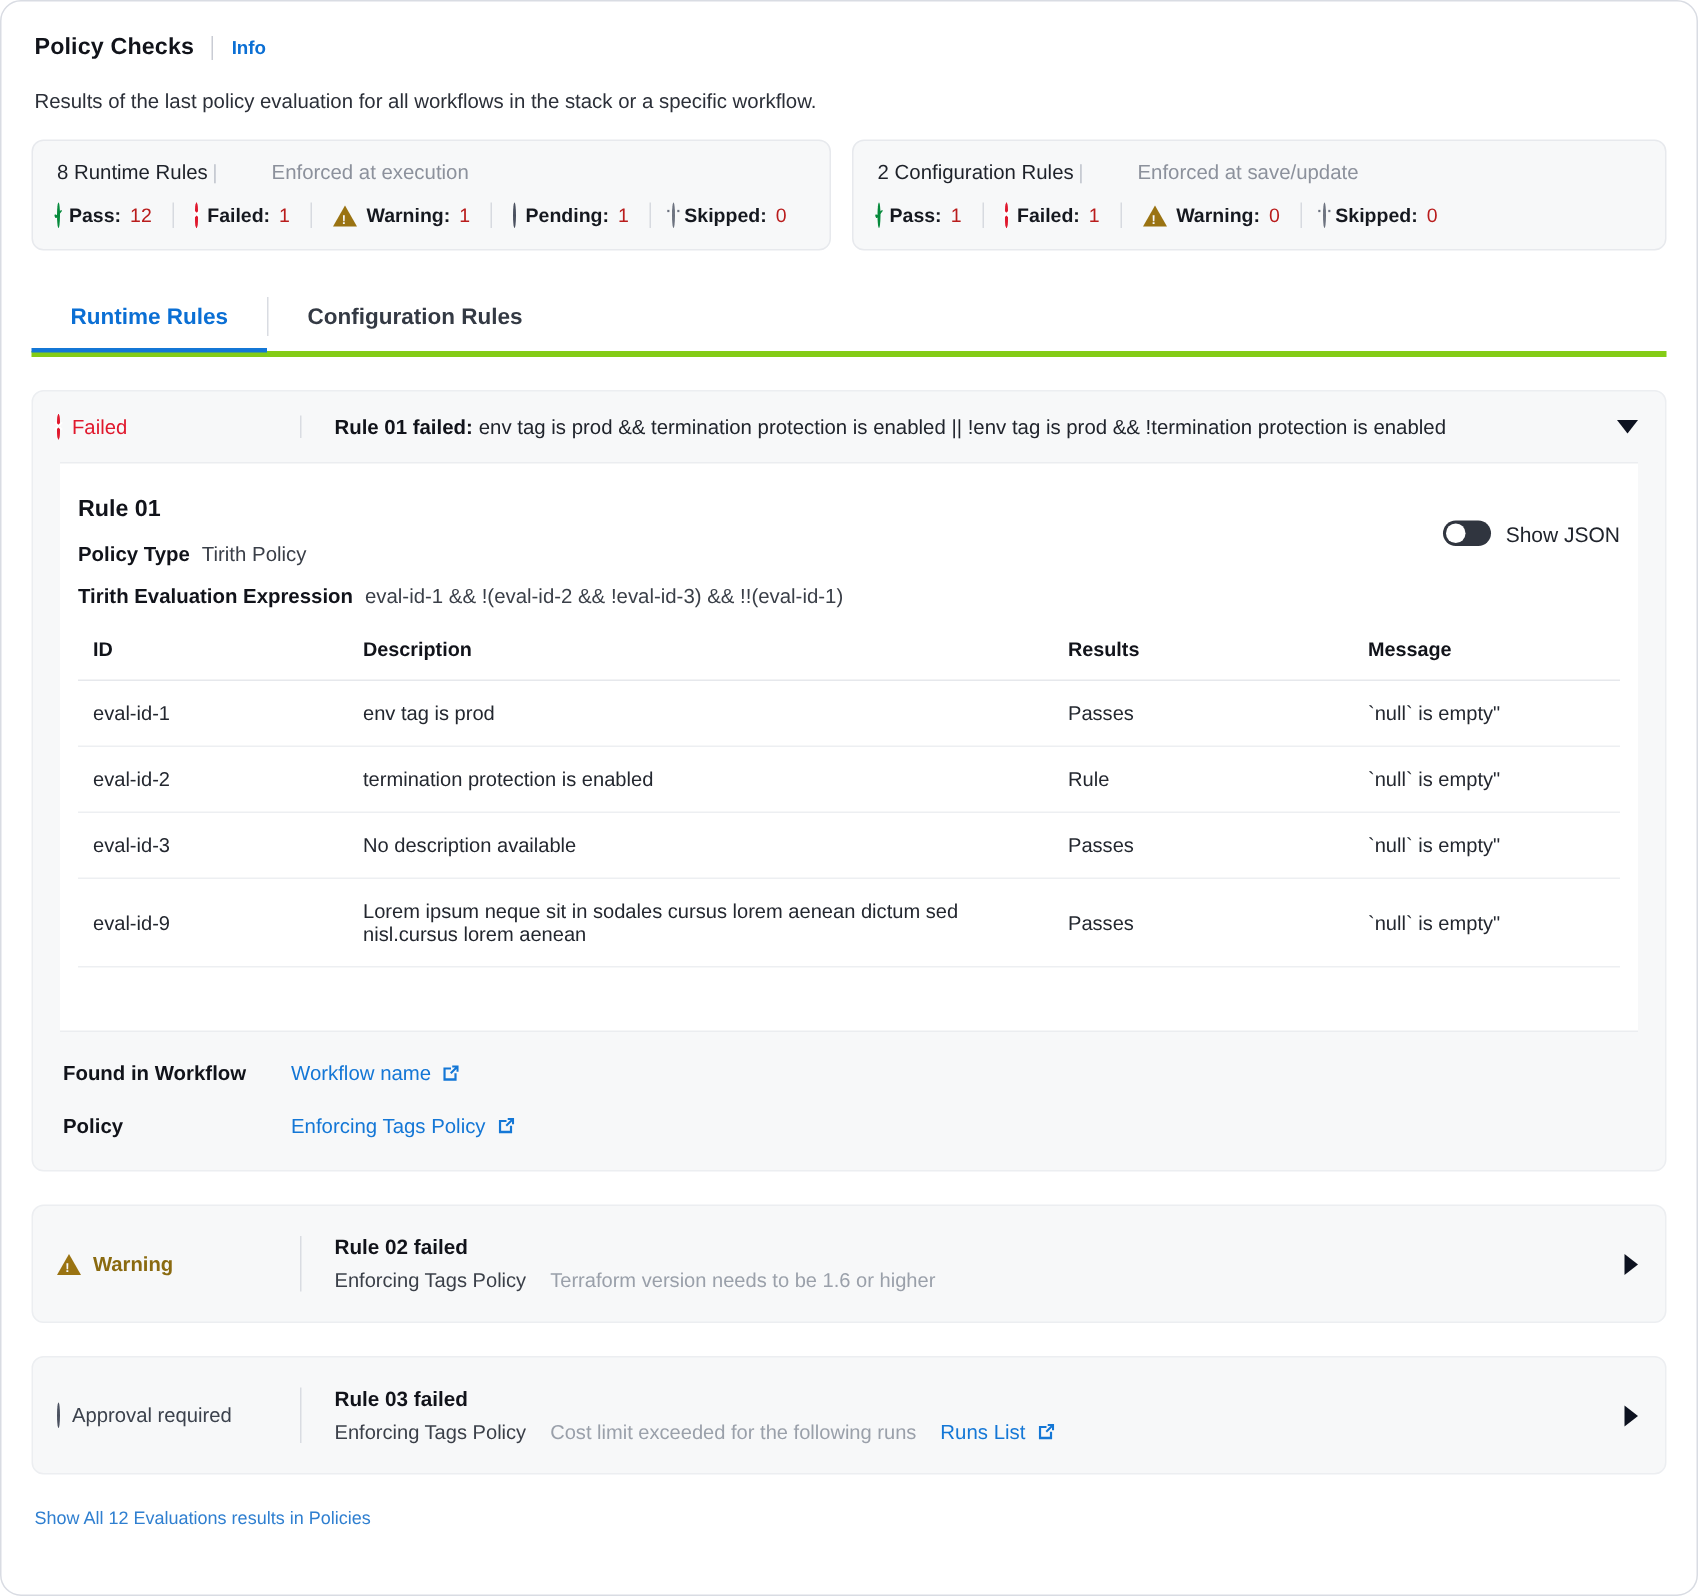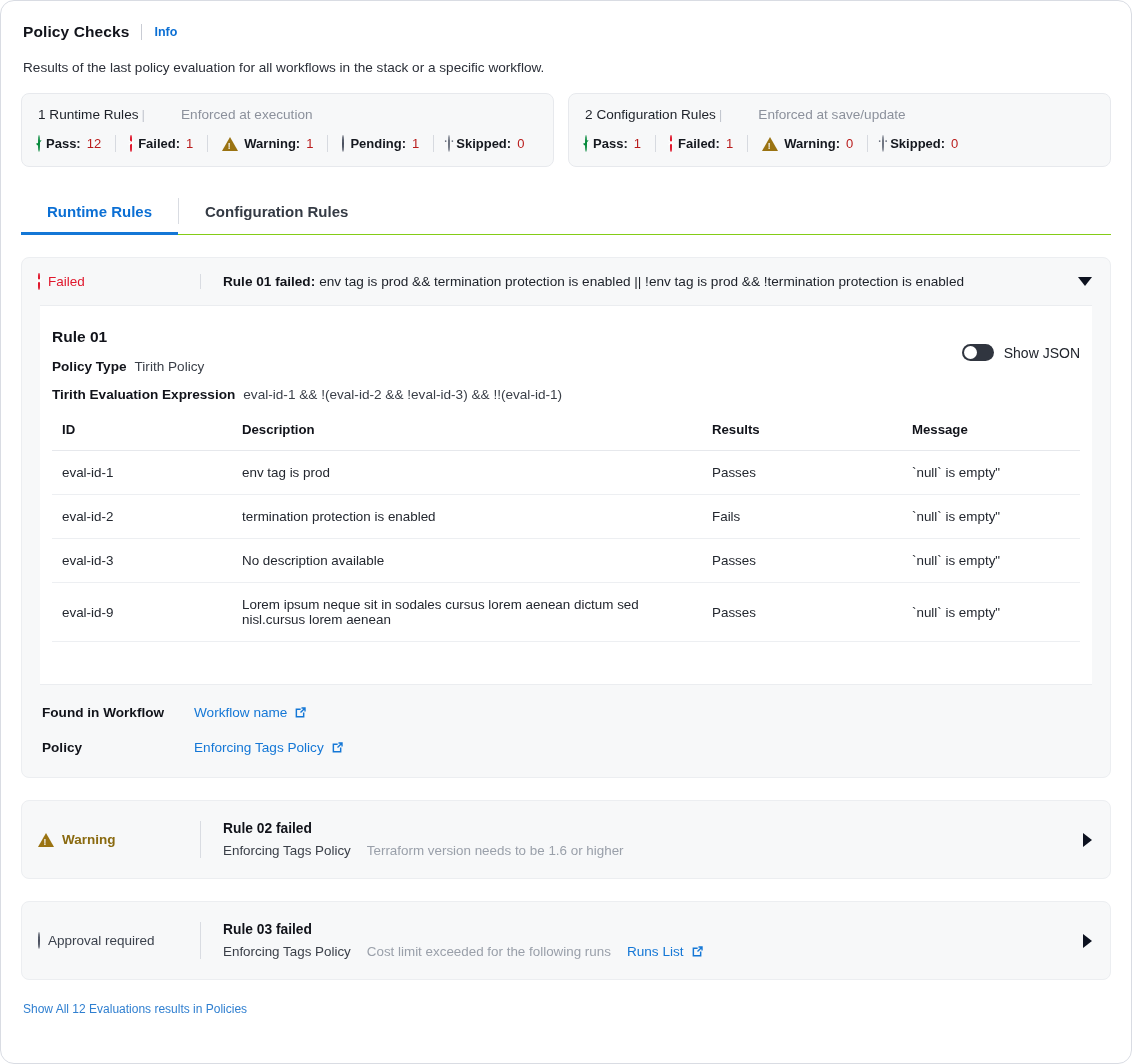--- a/index.html
+++ b/index.html
@@ -84,21 +84,21 @@
   .tri::after {
     content: "!";
     position: absolute; left: -2.5px; top: 3.5px;
     font-size: 8.5px; font-weight: bold; color: #f7f8f9;
   }
   .tri-wrap { position: relative; width: 16px; height: 15px; display:flex; align-items:flex-end; }
 
   
   .tabs {
     display: flex; align-items: flex-end; margin-top: 26px;
-    border-bottom: 1px solid #84cc16;
+    border-bottom: 4px solid #84cc16;
   }
   .tab {
     font-size: 15px; font-weight: bold; color: #343a44;
     padding: 10px 26px 12px 26px; cursor: pointer;
     border-bottom: 3px solid transparent; margin-bottom: -1px;
   }
   .tab.active { color: #0b6fd4; border-bottom-color: #1477d6; }
   .tab-divider { width: 1px; height: 26px; background: #d9dce2; margin-bottom: 10px; }
 
   
@@ -212,21 +212,21 @@
     <span class="page-title">Policy Checks</span>
     <span class="head-sep"></span>
     <span class="info-link">Info</span>
   </div>
   <div class="page-sub">Results of the last policy evaluation for all workflows in the stack or a specific workflow.</div>
 
   <div class="summary-row">
 
     <div class="summary-card left">
       <div class="sc-title">
-        <span>1 Runtime Rules</span><span class="bar">|</span><span class="muted">Enforced at execution</span>
+        <span>8 Runtime Rules</span><span class="bar">|</span><span class="muted">Enforced at execution</span>
       </div>
       <div class="sc-stats">
 
         <div class="stat">
           <span class="ic ic-pass">
             <span class="ic-circle"></span><span class="glyph">✓</span>
           </span>
           <span class="lbl">Pass:</span>
           <span class="val">12</span>
         </div>
@@ -378,21 +378,21 @@
         <tbody>
           <tr>
             <td>eval-id-1</td>
             <td>env tag is prod</td>
             <td>Passes</td>
             <td class="msg">`null` is empty"</td>
           </tr>
           <tr>
             <td>eval-id-2</td>
             <td>termination protection is enabled</td>
-            <td>Fails</td>
+            <td>Rule</td>
             <td class="msg">`null` is empty"</td>
           </tr>
           <tr>
             <td>eval-id-3</td>
             <td>No description available</td>
             <td>Passes</td>
             <td class="msg">`null` is empty"</td>
           </tr>
           <tr>
             <td>eval-id-9</td>

